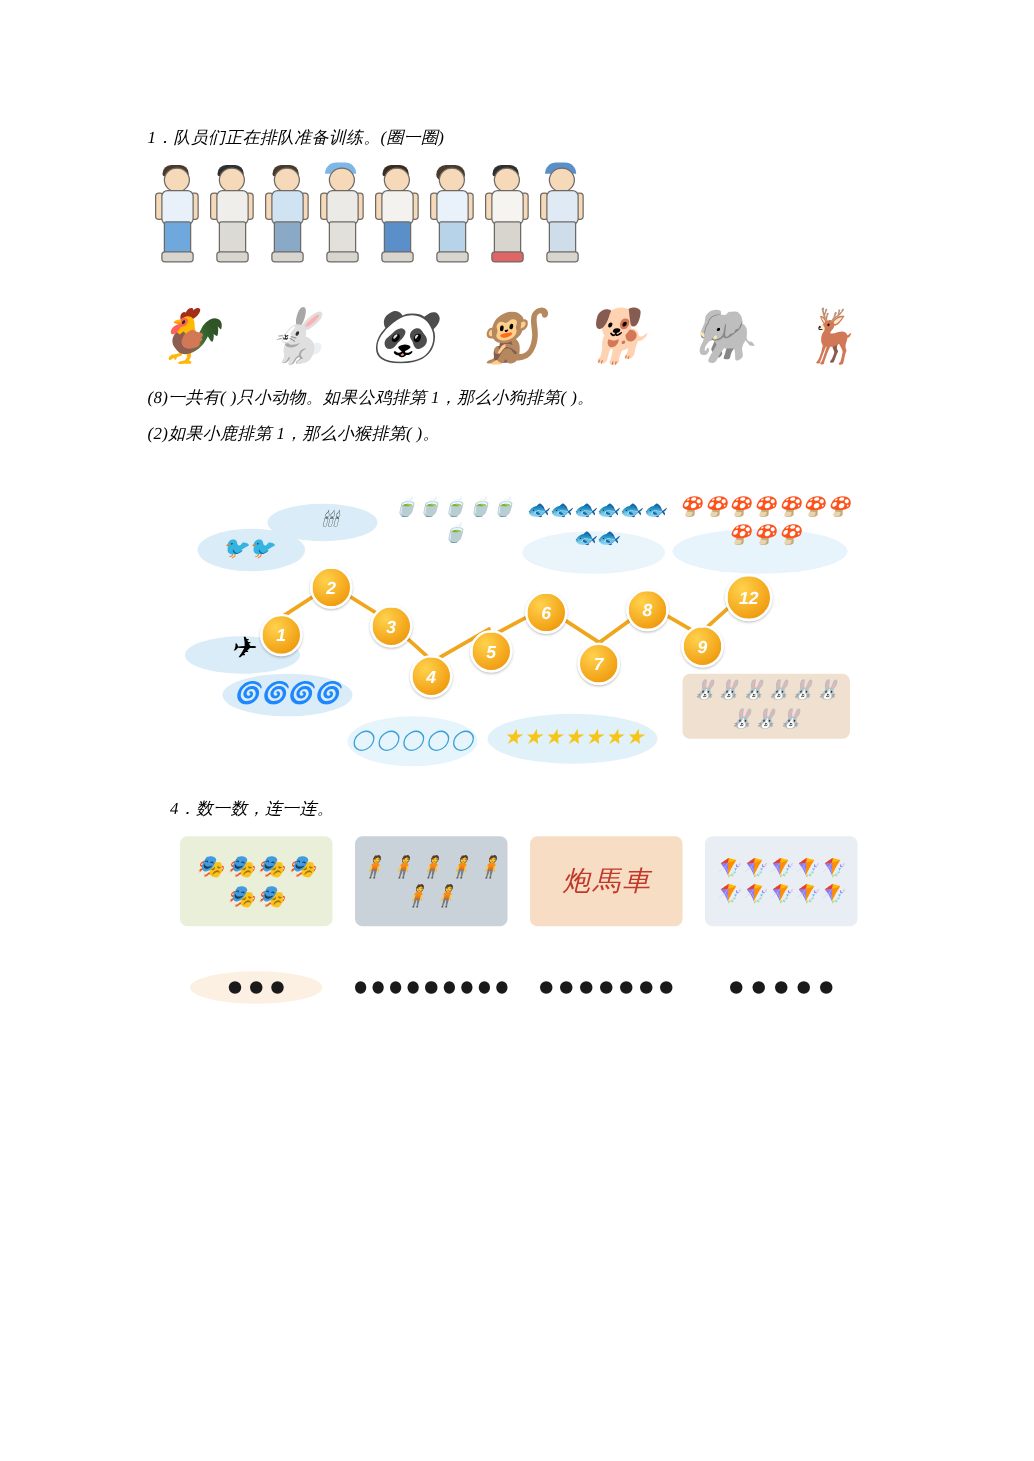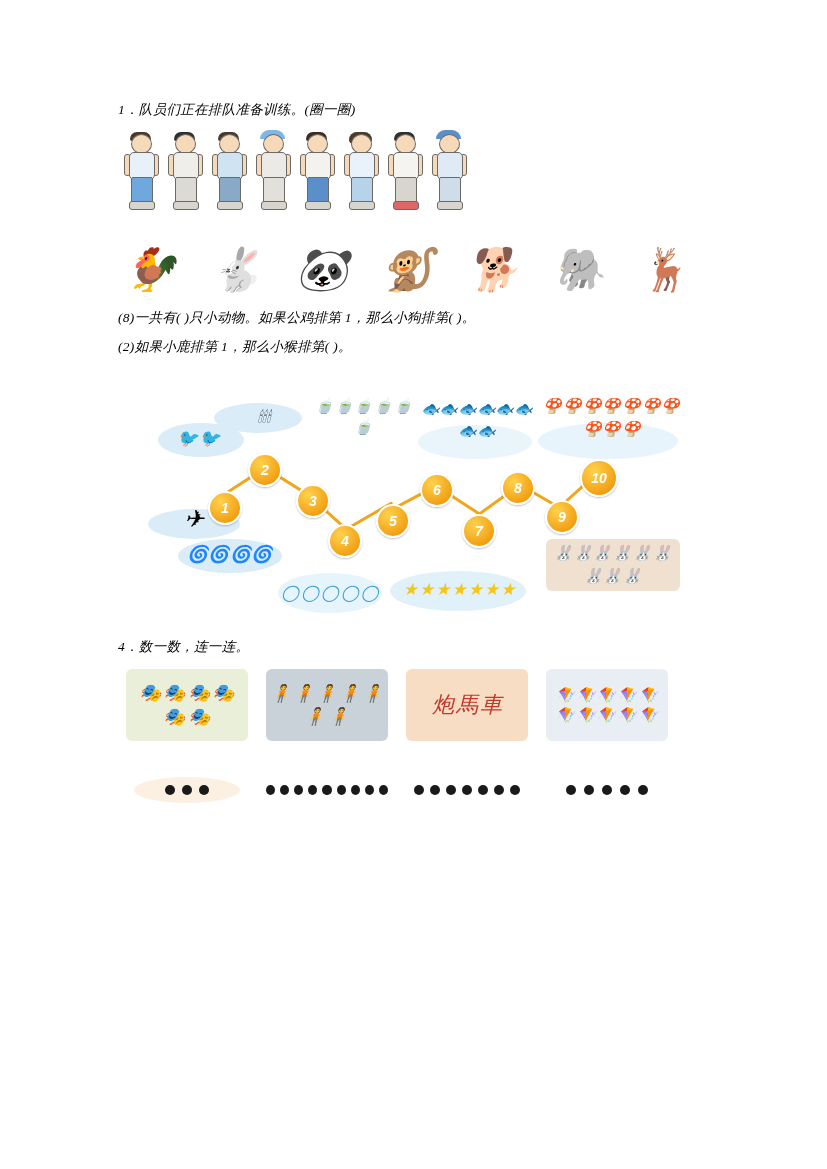--- a/index.html
+++ b/index.html
@@ -472,25 +472,25 @@
 
         <div class="numnode" style="left:90px; top:110px;">1</div>
         <div class="numnode" style="left:130px; top:72px;">2</div>
         <div class="numnode" style="left:178px; top:103px;">3</div>
         <div class="numnode" style="left:210px; top:143px;">4</div>
         <div class="numnode" style="left:258px; top:123px;">5</div>
         <div class="numnode" style="left:302px; top:92px;">6</div>
         <div class="numnode" style="left:344px; top:133px;">7</div>
         <div class="numnode" style="left:383px; top:90px;">8</div>
         <div class="numnode" style="left:427px; top:119px;">9</div>
-        <div class="numnode" style="left:462px; top:78px; width:34px; height:34px; line-height:34px;">10</div>
+        <div class="numnode" style="left:462px; top:78px; width:34px; height:34px; line-height:34px;">12</div>
       </div>
     </div>
 
-    <div class="q-block" style="margin-top:6px;">
+    <div class="q-block" style="margin-top:6px;margin-left:18px;">
       <p class="q-text">
         <span>4．</span><span>数一数，连一连。</span>
       </p>
 
       <div class="q4-cards">
         <div class="card" style="background:#e9efd9;">
           <span style="font-size:18px;">🎭</span>
             <span style="font-size:18px;">🎭</span>
             <span style="font-size:18px;">🎭</span>
           <span style="font-size:18px;">🎭</span>

